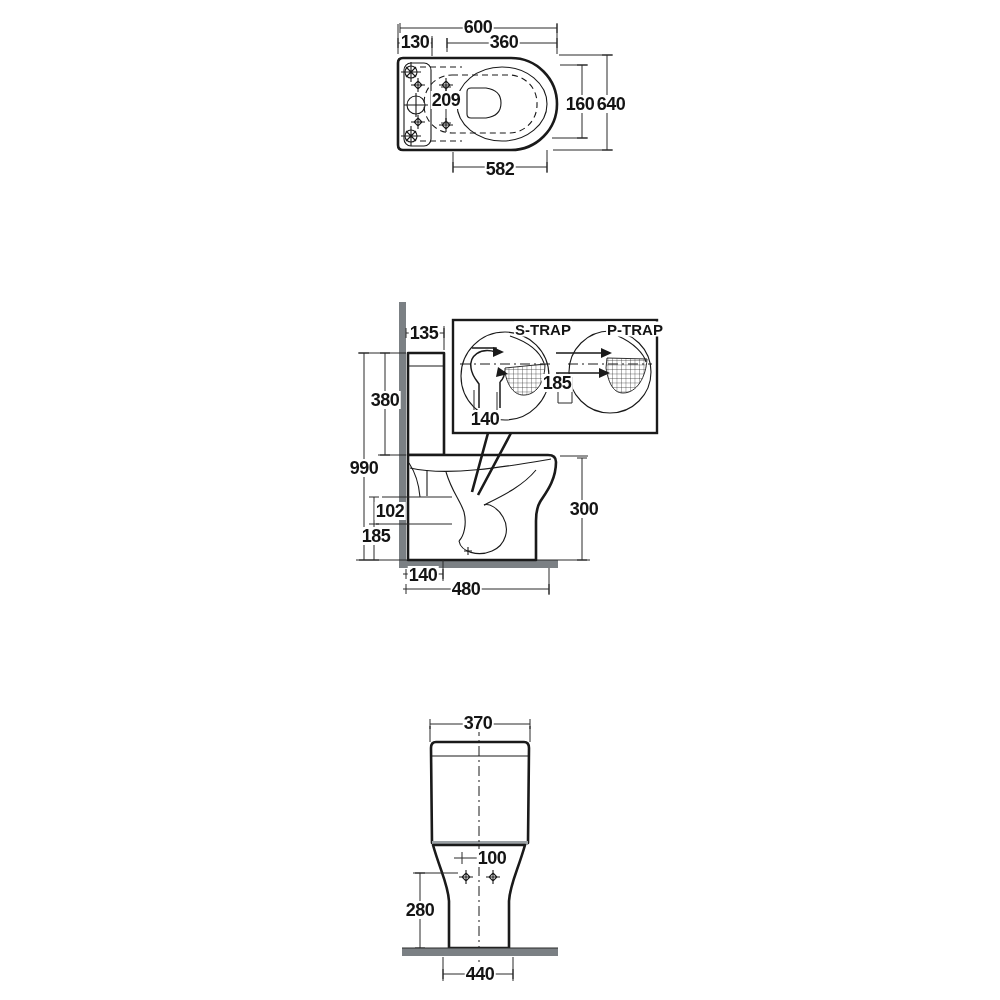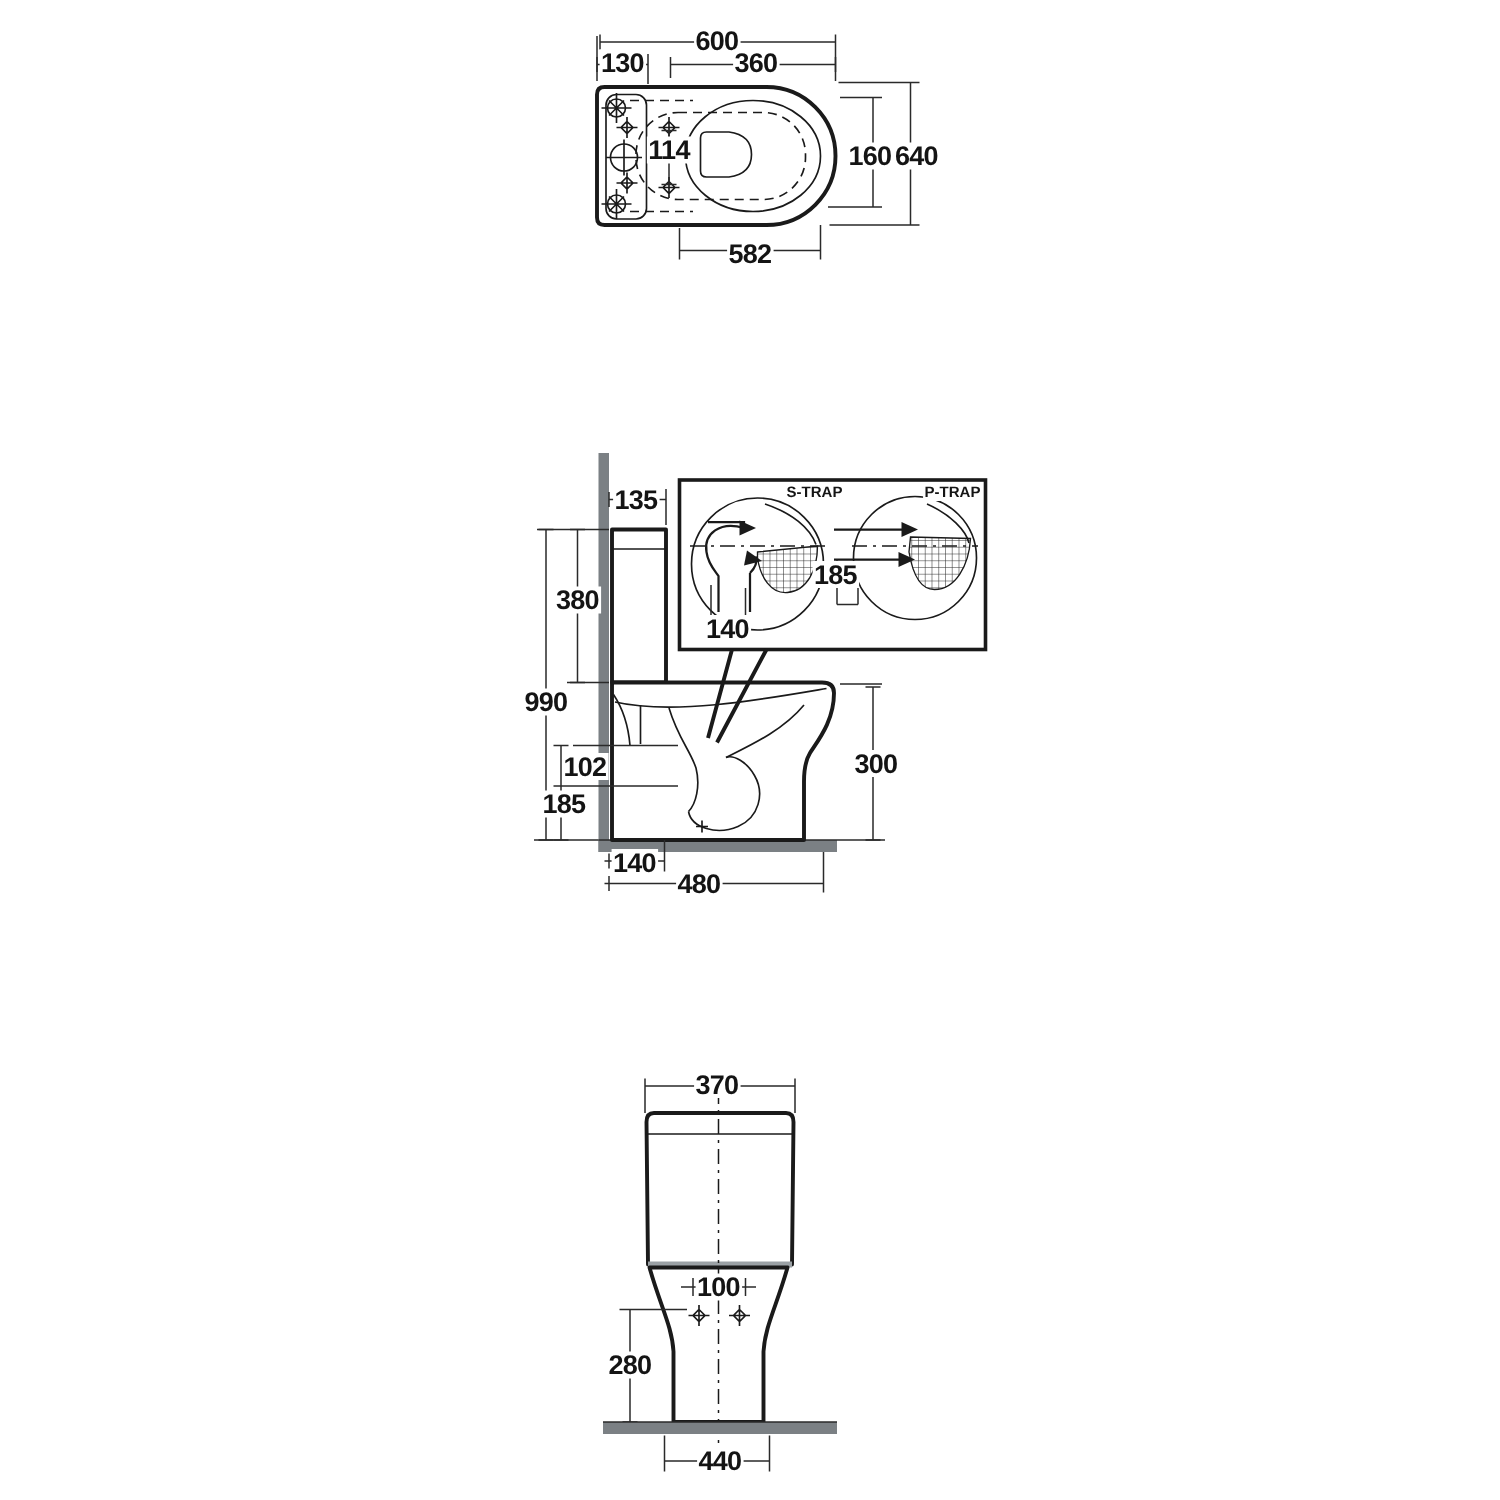--- a/index.html
+++ b/index.html
@@ -2,21 +2,21 @@
 <html><head>
 <meta charset="utf-8">
 <style>
   html,body{margin:0;padding:0;background:#fff;}
   .canvas{position:relative;width:1000px;height:1000px;background:#fff;overflow:hidden;
           font-family:"Liberation Sans",sans-serif;}
   svg{position:absolute;left:0;top:0;}
   .lbl{position:absolute;transform:translate(-50%,-50%);background:#fff;color:#141414;
        font-weight:bold;font-size:18px;line-height:1;letter-spacing:-0.5px;
        padding:0 1px;white-space:nowrap;}
-  .lbl.sm{font-size:10px;letter-spacing:0;padding:0 1px;}
+  .lbl.sm{font-size:15px;letter-spacing:0;padding:0 1px;}
   
   .thick{fill:none;stroke:#1a1a1a;stroke-width:2.6;stroke-linejoin:round;}
   .thickf{fill:#fff;stroke:#1a1a1a;stroke-width:2.6;stroke-linejoin:round;}
   .med{fill:none;stroke:#1a1a1a;stroke-width:1.5;}
   .thin{fill:none;stroke:#1a1a1a;stroke-width:1.1;}
   .ext{fill:none;stroke:#2a2a2a;stroke-width:1;}
   .dash{fill:none;stroke:#1a1a1a;stroke-width:1.1;stroke-dasharray:6 4;}
   .dashdot{fill:none;stroke:#1a1a1a;stroke-width:1;stroke-dasharray:10 4 2 4;}
   .gray{fill:#7b8084;stroke:none;}
   .band{fill:#9ba1a5;stroke:none;}
@@ -176,37 +176,37 @@
     <rect class="gray" x="402" y="948" width="156" height="8"></rect>
     <path class="ext" d="M402,948 L558,948"></path>
 
     <path class="ext" d="M443,957 L443,981 M513,957 L513,981 M443,974 L513,974 M443,969 L443,979 M513,969 L513,979"></path>
   </g>
 </svg>
 
 <div class="lbl" style="left:478px;top:27px">600</div>
 <div class="lbl" style="left:415px;top:42px">130</div>
 <div class="lbl" style="left:504px;top:42px">360</div>
-<div class="lbl" style="left:446px;top:100px">114</div>
+<div class="lbl" style="left:446px;top:100px">209</div>
 <div class="lbl" style="left:580px;top:104px">160</div>
 <div class="lbl" style="left:611px;top:104px">640</div>
 <div class="lbl" style="left:500px;top:169px">582</div>
 
 <div class="lbl" style="left:424px;top:333px">135</div>
 <div class="lbl" style="left:385px;top:400px">380</div>
 <div class="lbl" style="left:364px;top:468px">990</div>
 <div class="lbl" style="left:390px;top:511px">102</div>
 <div class="lbl" style="left:376px;top:536px">185</div>
 <div class="lbl" style="left:423px;top:575px">140</div>
 <div class="lbl" style="left:466px;top:589px">480</div>
 <div class="lbl" style="left:584px;top:509px">300</div>
 
 <div class="lbl sm" style="left:543px;top:329px">S-TRAP</div>
 <div class="lbl sm" style="left:635px;top:329px">P-TRAP</div>
 <div class="lbl" style="left:557px;top:383px">185</div>
 <div class="lbl" style="left:485px;top:419px">140</div>
 
 <div class="lbl" style="left:478px;top:723px">370</div>
-<div class="lbl" style="left:479px;top:858px">100</div>
+<div class="lbl" style="left:492px;top:858px">100</div>
 <div class="lbl" style="left:420px;top:910px">280</div>
 <div class="lbl" style="left:480px;top:974px">440</div>
 
 </div>
 
 </body></html>

